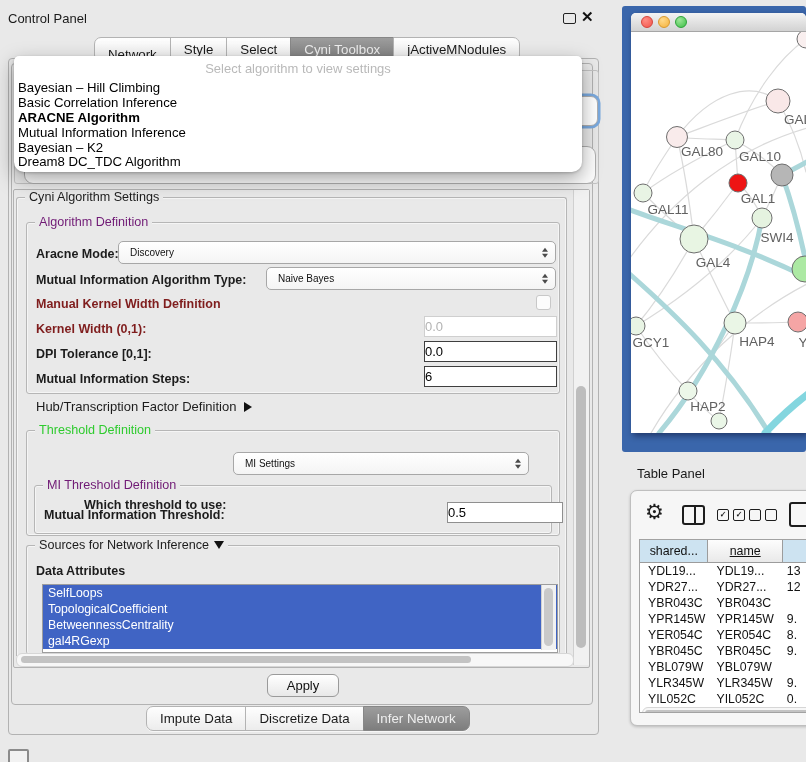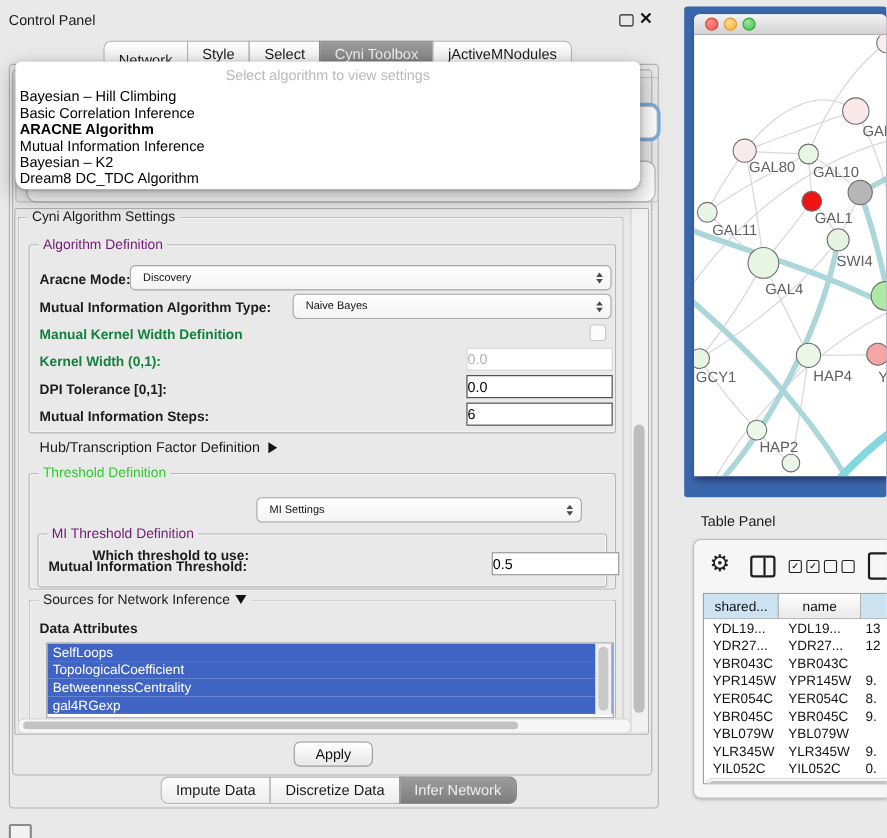--- a/index.html
+++ b/index.html
@@ -2,21 +2,21 @@
 <html><head>
 <meta charset="utf-8">
 <style>
   html,body{margin:0;padding:0;}
   body{width:806px;height:762px;overflow:hidden;background:#e9e9e9;
        font-family:"Liberation Sans",sans-serif;-webkit-font-smoothing:antialiased;position:relative;}
   #root{position:absolute;inset:0;}
   .abs{position:absolute;}
   .lbl{position:absolute;font-size:12.5px;color:#1c1c1c;white-space:nowrap;}
   .lbl.b{font-weight:bold;}
-  .lbl.dis{color:#15803d;}
+  .lbl.dis{color:#7f1d1d;}
   
   .cp-title{position:absolute;left:8px;top:11px;font-size:13px;color:#1a1a1a;}
   .float-ico{position:absolute;left:563px;top:13px;width:11px;height:9px;border:1.6px solid #222;border-radius:2px;}
   .close-ico{position:absolute;left:581px;top:8px;font-size:15px;font-weight:bold;color:#111;}
   
   .tabrow{position:absolute;display:flex;height:23px;filter:drop-shadow(0 1px 0 rgba(255,255,255,.6));}
   .tab{height:23px;line-height:23px;padding:0 13px;font-size:13.3px;color:#1a1a1a;
        background:linear-gradient(#fefefe,#ececec);border:1px solid #b3b3b3;margin-left:-1px;display:flex;align-items:center;gap:5px;}
   .tab:first-child{border-radius:7px 0 0 7px;margin-left:0;flex-direction:column;}
   .tab:last-child{border-radius:0 7px 7px 0;}
@@ -314,21 +314,21 @@
         <span>✓</span>
       </div>
     <div class="cbpair" style="left:118px;top:18px;">
         <span></span>
         <span></span>
       </div>
     <div class="doc-ico"></div>
     <div class="tp-table">
       <div class="tp-head" id="tp-head">
           <div class="hc blue" style="width: 70px;">shared...</div>
-          <div class="hc plain" style="width: 76px;">name</div>
+          <div class="hc plain" style="width: 76px; text-decoration: underline;">name</div>
           <div class="hc blue" style="width: 40px;"></div>
         </div>
       <div class="tp-rows" id="tp-rows">
           <div class="tp-row">
             <span style="width: 70px; padding-left: 8px;">YDL19...</span>
             <span style="width: 76px; padding-left: 8px;">YDL19...</span>
             <span style="width: 40px; padding-left: 4px;">13</span>
           </div>
           <div class="tp-row">
             <span style="width: 70px; padding-left: 8px;">YDR27...</span>

